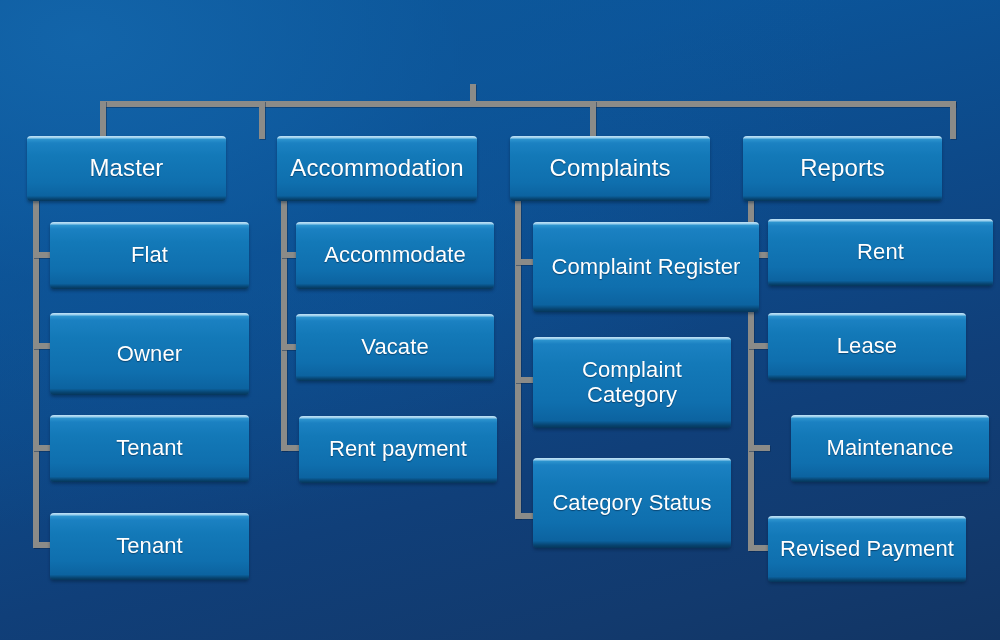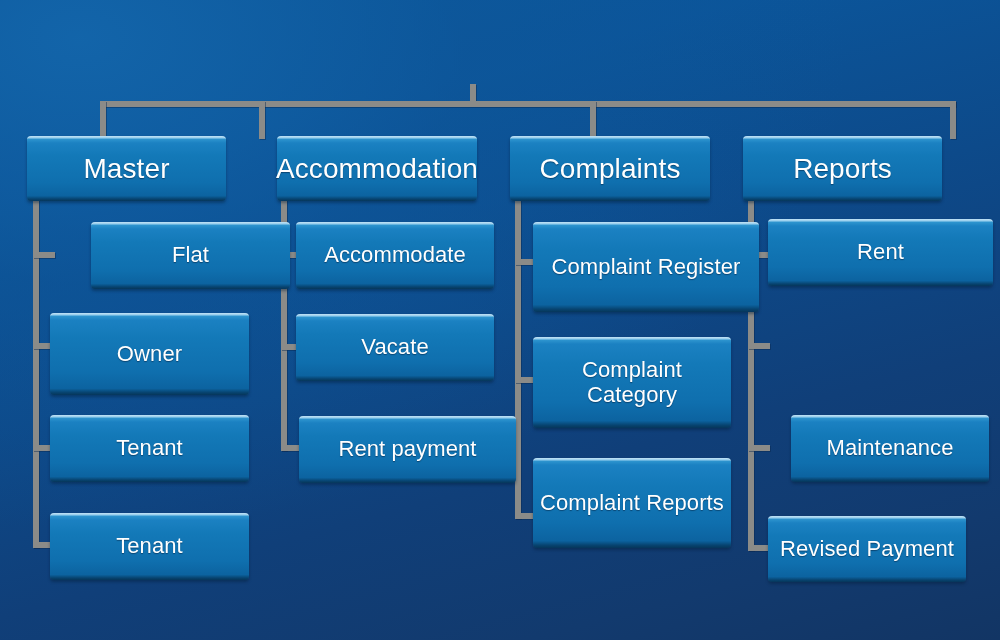--- a/index.html
+++ b/index.html
@@ -45,21 +45,21 @@
         #0c63a0 92%, #07436f 97%, #06365a 100%);
     box-shadow:
       0 2px 3px rgba(5,30,60,0.45),
       inset 0 1px 0 rgba(255,255,255,0.25);
     text-shadow: 0 1px 1px rgba(4,35,66,0.55);
     line-height: 1.12;
     letter-spacing: 0.1px;
   }
   .node .label { display: block; padding: 0 6px; }
 
-  .lvl1 { font-size: 28px; }
+  .lvl1 { font-size: 24px; }
   .lvl2 { font-size: 22px; }
   .lvl2.two-line { font-size: 22px; }
 </style>
 </head>
 <body>
 
 <div id="stage">
 
   <div class="conn shadowed" style="left:470px; top:84px; width:6px; height:20px;"></div>
 
@@ -101,55 +101,58 @@
   </div>
 
   <div class="node lvl1" style="left:510px; top:136px; width:200px; height:65px;">
     <span class="label">Complaints</span>
   </div>
 
   <div class="node lvl1" style="left:743px; top:136px; width:199px; height:65px;">
     <span class="label">Reports</span>
   </div>
 
-  <div class="node lvl2" style="left:50px; top:222px; width:199px; height:67px;margin-left:41px;">
+  <div class="node lvl2" style="left:50px; top:222px; width:199px; height:67px;">
     <span class="label">Flat</span>
   </div>
   <div class="node lvl2" style="left:50px; top:313px; width:199px; height:82px;">
     <span class="label">Owner</span>
   </div>
   <div class="node lvl2" style="left:50px; top:415px; width:199px; height:67px;">
     <span class="label">Tenant</span>
   </div>
   <div class="node lvl2" style="left:50px; top:513px; width:199px; height:67px;">
     <span class="label">Tenant</span>
   </div>
 
   <div class="node lvl2" style="left:296px; top:222px; width:198px; height:67px;">
     <span class="label">Accommodate</span>
   </div>
   <div class="node lvl2" style="left:296px; top:314px; width:198px; height:67px;">
     <span class="label">Vacate</span>
   </div>
-  <div class="node lvl2" style="left:299px; top:416px; width:217px; height:67px;">
+  <div class="node lvl2" style="left:299px; top:416px; width:198px; height:67px;">
     <span class="label">Rent payment</span>
   </div>
 
   <div class="node lvl2 two-line" style="left:533px; top:222px; width:226px; height:90px;">
     <span class="label">Complaint Register</span>
   </div>
   <div class="node lvl2 two-line" style="left:533px; top:337px; width:198px; height:91px;">
     <span class="label">Complaint Category</span>
   </div>
   <div class="node lvl2 two-line" style="left:533px; top:458px; width:198px; height:90px;">
-    <span class="label">Complaint Reports</span>
+    <span class="label">Category Status</span>
   </div>
 
   <div class="node lvl2" style="left:768px; top:219px; width:225px; height:67px;justify-content:center;">
     <span class="label">Rent</span>
+  </div>
+  <div class="node lvl2" style="left:768px; top:313px; width:198px; height:67px;">
+    <span class="label">Lease</span>
   </div>
   <div class="node lvl2" style="left:768px; top:415px; width:198px; height:67px;margin-left:23px;">
     <span class="label">Maintenance</span>
   </div>
   <div class="node lvl2" style="left:768px; top:516px; width:198px; height:66px;">
     <span class="label">Revised Payment</span>
   </div>
 
 </div>
 

